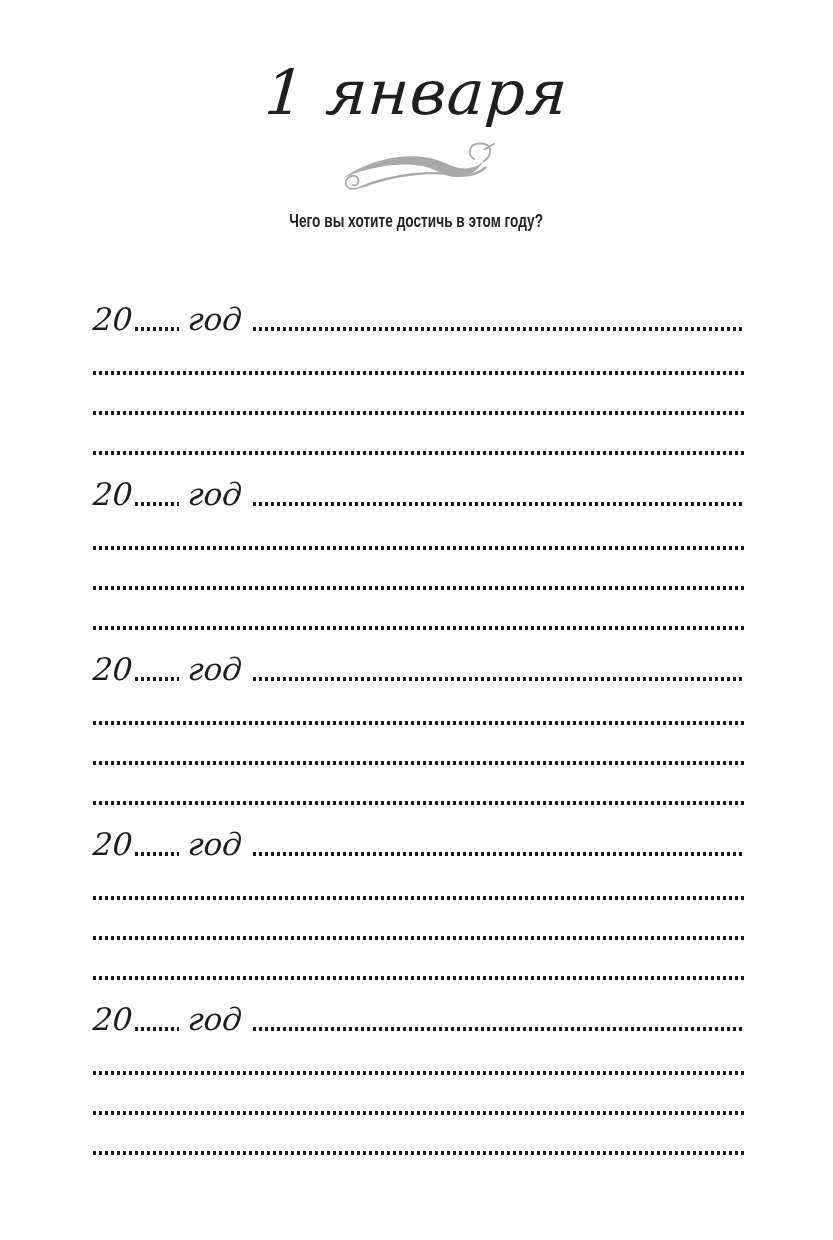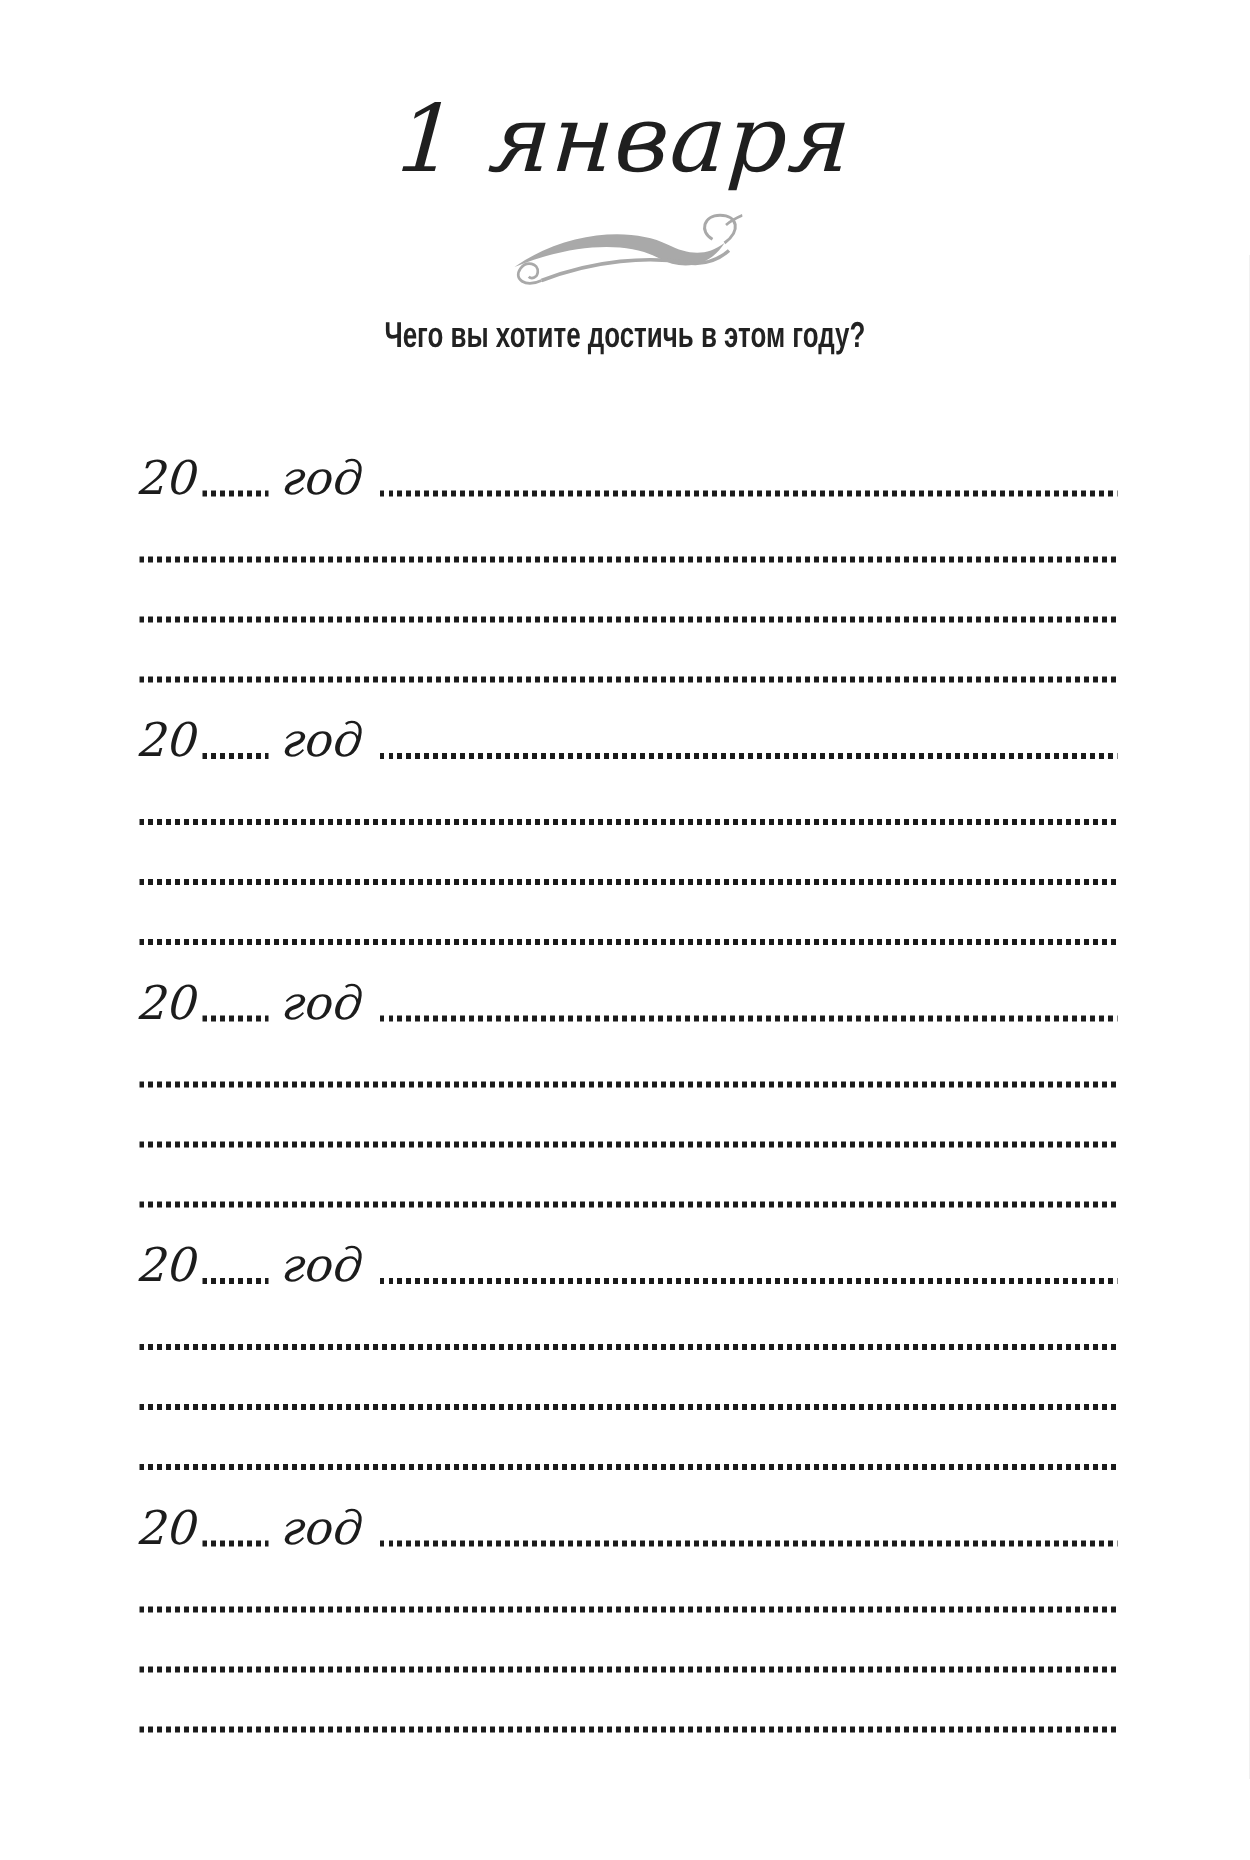--- a/index.html
+++ b/index.html
@@ -40,21 +40,21 @@
     transform: translateX(-50%);
   }
   .question {
     position: absolute;
     top: 210px;
     left: 0;
     width: 100%;
     text-align: center;
     font-family: "Liberation Sans", sans-serif;
     font-weight: 700;
-    font-size: 24px;
+    font-size: 19px;
     color: #222222;
     white-space: nowrap;
   }
   .question .condense {
     display: inline-block;
     transform: scaleX(0.72);
     transform-origin: center;
   }
   
   .entry {

